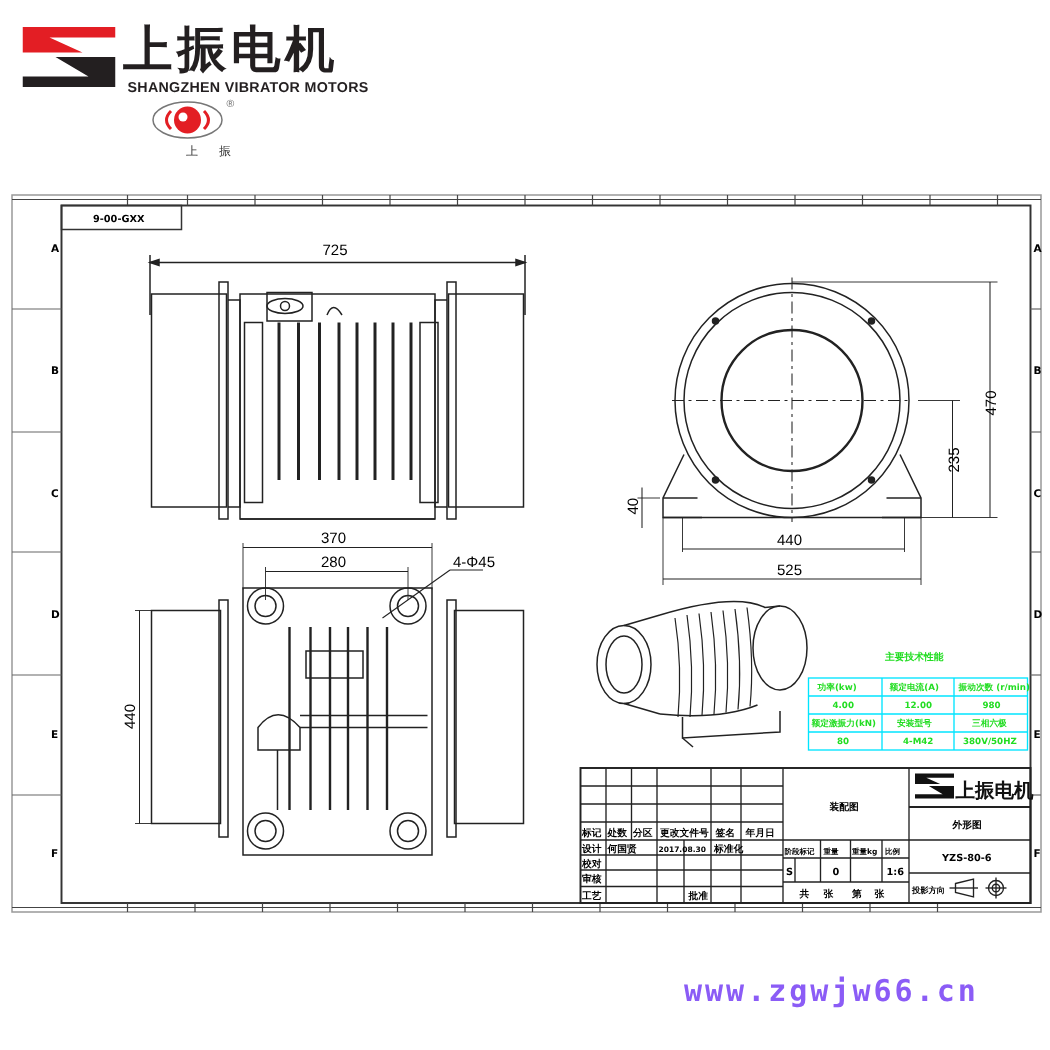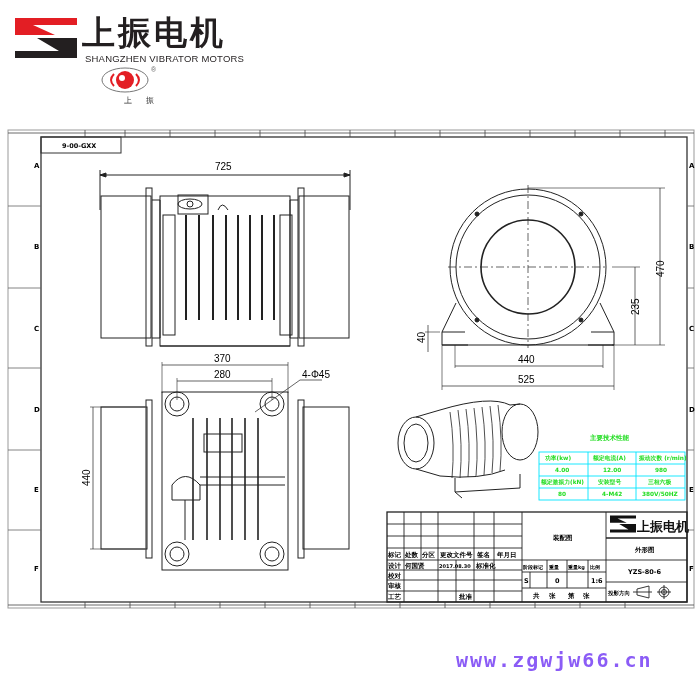--- a/index.html
+++ b/index.html
@@ -1,21 +1,21 @@
 <!DOCTYPE html>
 <html><head>
 <meta charset="utf-8">
 <style>
   html, body { margin:0; padding:0; background:#ffffff; }
   body { width:700px; height:700px; position:relative; overflow:hidden; font-family:"Liberation Sans", sans-serif; }
   .abs { position:absolute; }
   
   #logo-zone { left:0; top:0; width:260px; height:115px; }
   .brand-cn { position:absolute; left:82px; top:13px; font-family:"DejaVu Sans", sans-serif; font-weight:bold; font-size:33px; letter-spacing:3px; color:#231f20; line-height:40px; }
-  .brand-en { position:absolute; left:85px; top:53px; font-size:9.5px; font-weight:normal; color:#231f20; letter-spacing:0.2px; white-space:nowrap; }
+  .brand-en { position:absolute; left:85px; top:53px; font-size:9.5px; font-weight:bold; color:#231f20; letter-spacing:0.2px; white-space:nowrap; }
   .brand-sub { position:absolute; left:124px; top:95px; font-size:8px; color:#333; letter-spacing:14px; font-family:"DejaVu Sans", sans-serif; }
   .reg { position:absolute; left:151px; top:66px; font-size:7px; color:#666; }
   
   #drawing { left:0; top:0; width:700px; height:700px; }
   .zone-lbl { font-family:"DejaVu Sans", sans-serif; font-size:7px; font-weight:bold; fill:#000; }
   .dim { font-family:"Liberation Sans", sans-serif; font-size:10px; fill:#000; }
   .tb { font-family:"DejaVu Sans", sans-serif; font-size:6.5px; font-weight:bold; fill:#000; }
   .spec { font-family:"DejaVu Sans", sans-serif; font-size:5.8px; font-weight:bold; fill:#22dd22; }
   .watermark { position:absolute; left:456px; top:648px; font-family:"DejaVu Sans Mono", monospace; font-size:20px; font-weight:bold; color:#8b5cf6; letter-spacing:2px; }
 </style>

